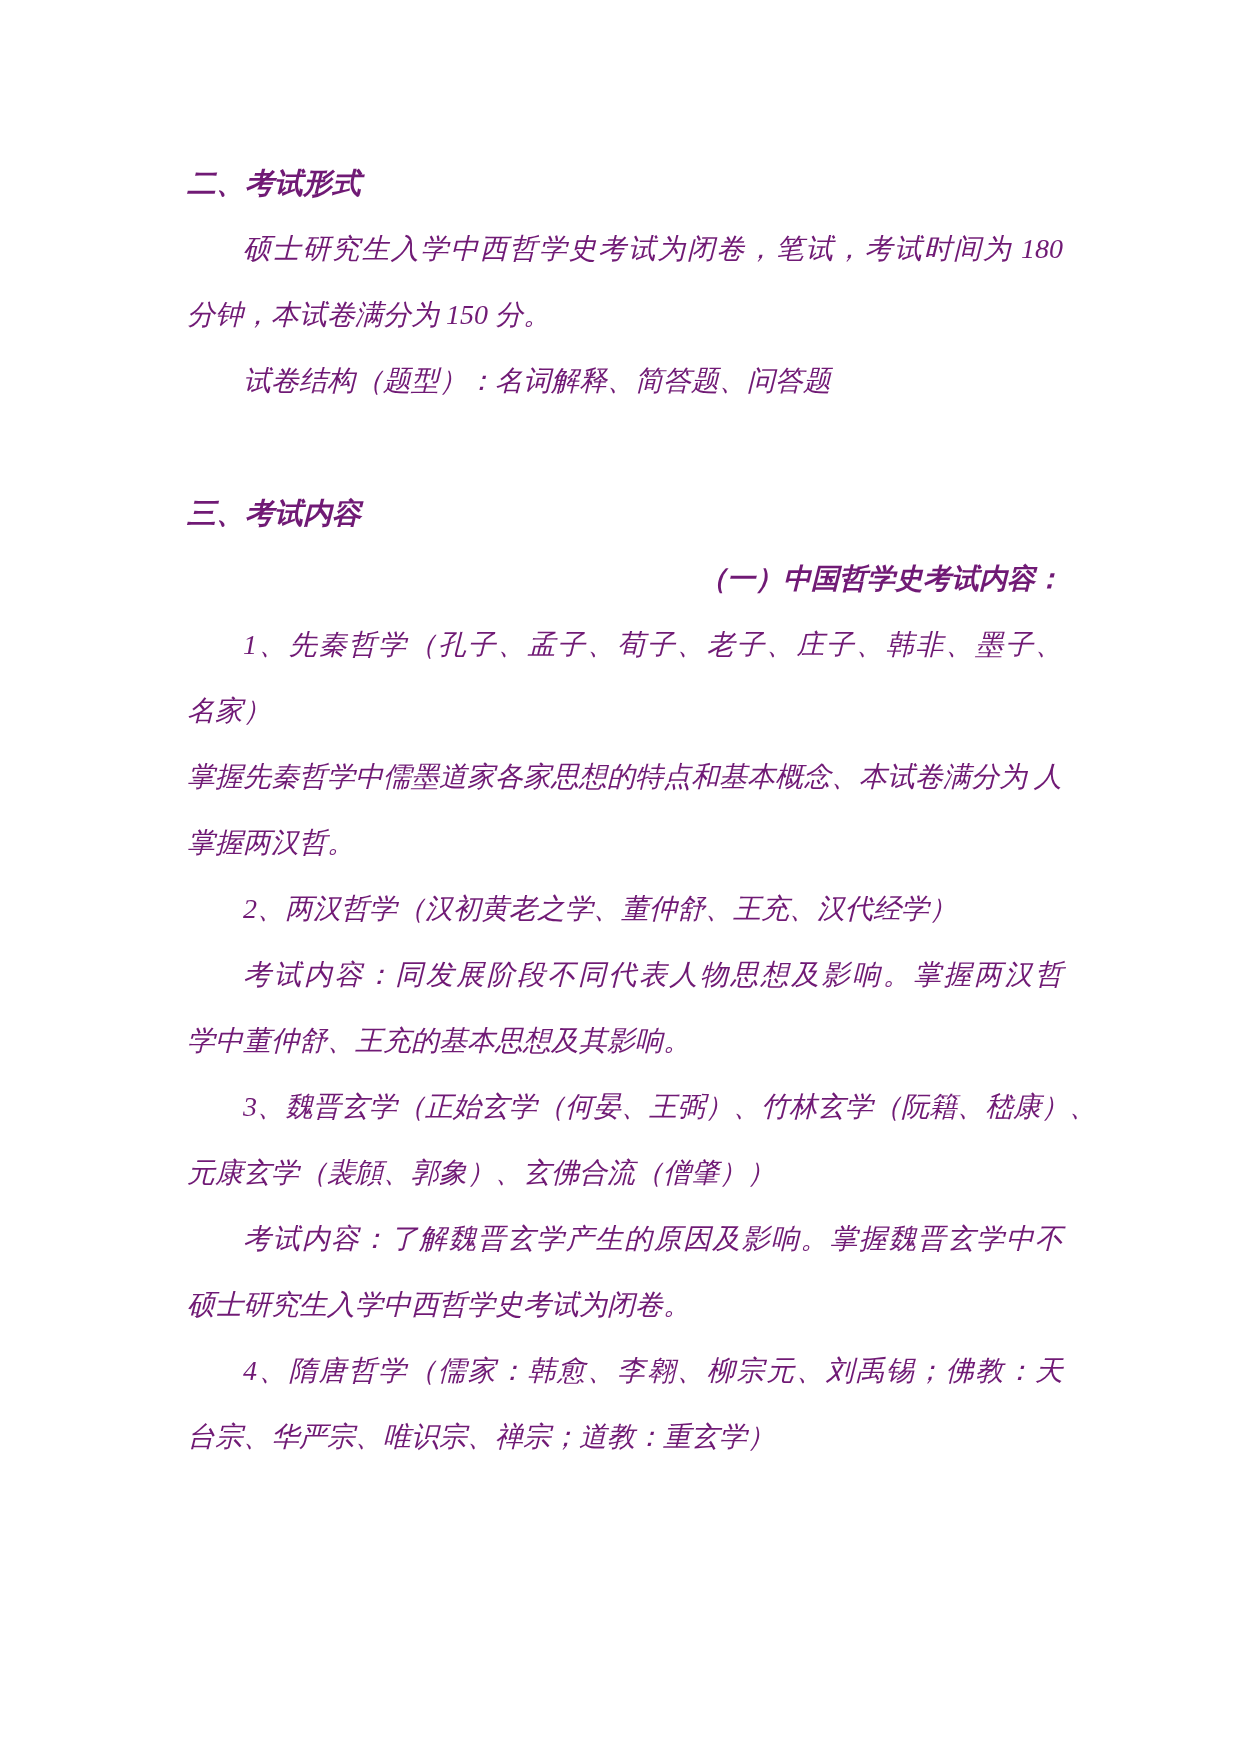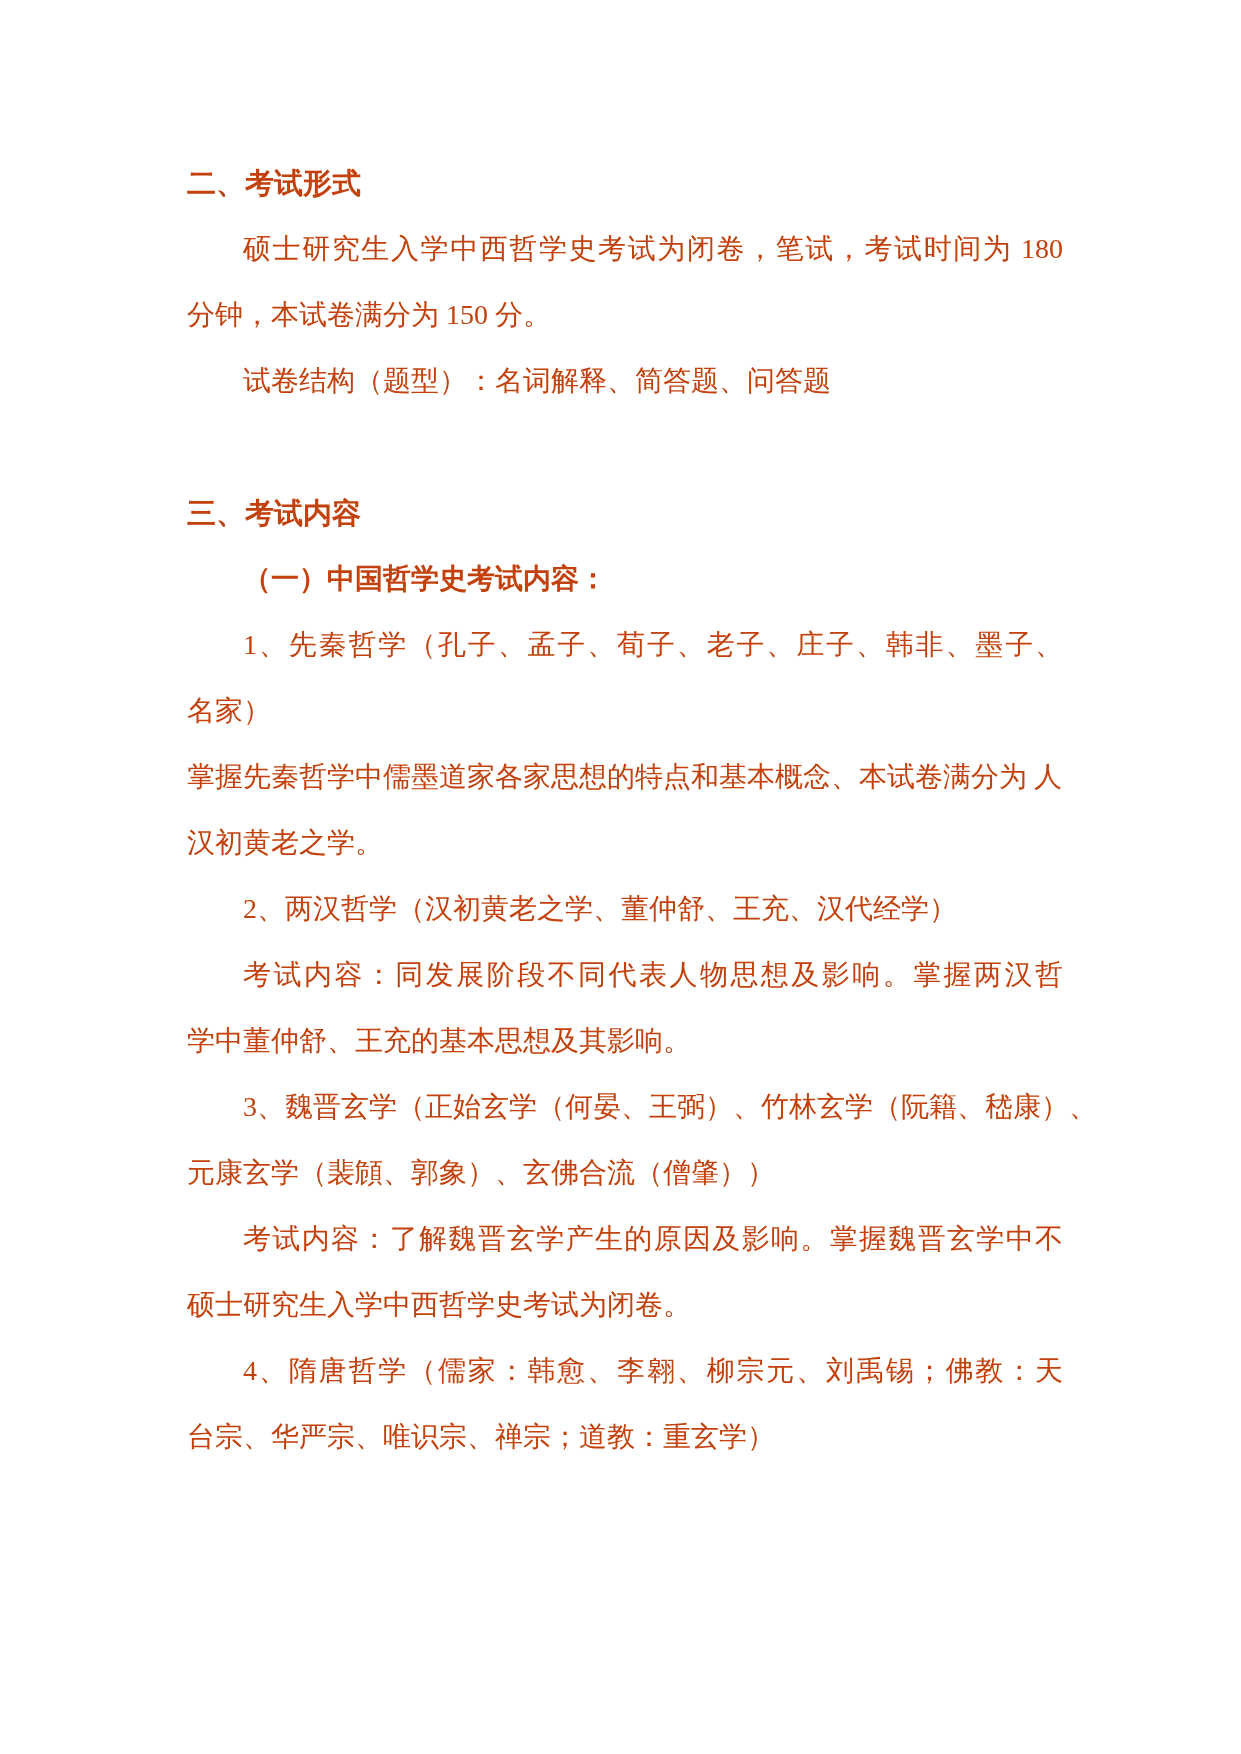--- a/index.html
+++ b/index.html
@@ -19,40 +19,42 @@
     left: 187px;
     top: 150px;
     width: 876px;
     color: #000000;
   }
   .line {
     height: 66px;
     line-height: 66px;
     font-size: 28px;
     white-space: nowrap;
-    color: #c2410c;
+    color: #701a75;
+    font-style: italic;
   }
   .line.indent {
     padding-left: 56px;
   }
   
   .line.full {
     white-space: normal;
     text-align: justify;
     text-align-last: justify;
   }
   
   .line.heading {
     font-weight: 700;
     font-size: 29px;
     font-family: "Liberation Sans", sans-serif;
   }
   .line.bold {
     font-weight: 700;
     font-family: "Liberation Sans", sans-serif;
+    text-align: right;
   }
   .line.blank {
     
   }
 </style>
 </head>
 <body>
 
 <div class="doc">
 
@@ -62,21 +64,21 @@
   <div class="line indent">试卷结构（题型）：名词解释、简答题、问答题</div>
 
   <div class="line blank"></div>
 
   <div class="line heading">三、考试内容</div>
   <div class="line indent bold">（一）中国哲学史考试内容：</div>
 
   <div class="line indent full">1、先秦哲学（孔子、孟子、荀子、老子、庄子、韩非、墨子、</div>
   <div class="line">名家）</div>
   <div class="line">掌握先秦哲学中儒墨道家各家思想的特点和基本概念、本试卷满分为 人</div>
-  <div class="line">汉初黄老之学。</div>
+  <div class="line">掌握两汉哲。</div>
   <div class="line indent">2、两汉哲学（汉初黄老之学、董仲舒、王充、汉代经学）</div>
   <div class="line indent full">考试内容：同发展阶段不同代表人物思想及影响。掌握两汉哲</div>
   <div class="line">学中董仲舒、王充的基本思想及其影响。</div>
   <div class="line indent">3、魏晋玄学（正始玄学（何晏、王弼）、竹林玄学（阮籍、嵇康）、</div>
   <div class="line">元康玄学（裴頠、郭象）、玄佛合流（僧肇））</div>
   <div class="line indent full">考试内容：了解魏晋玄学产生的原因及影响。掌握魏晋玄学中不</div>
   <div class="line">硕士研究生入学中西哲学史考试为闭卷。</div>
   <div class="line indent full">4、隋唐哲学（儒家：韩愈、李翱、柳宗元、刘禹锡；佛教：天</div>
   <div class="line">台宗、华严宗、唯识宗、禅宗；道教：重玄学）</div>
 

